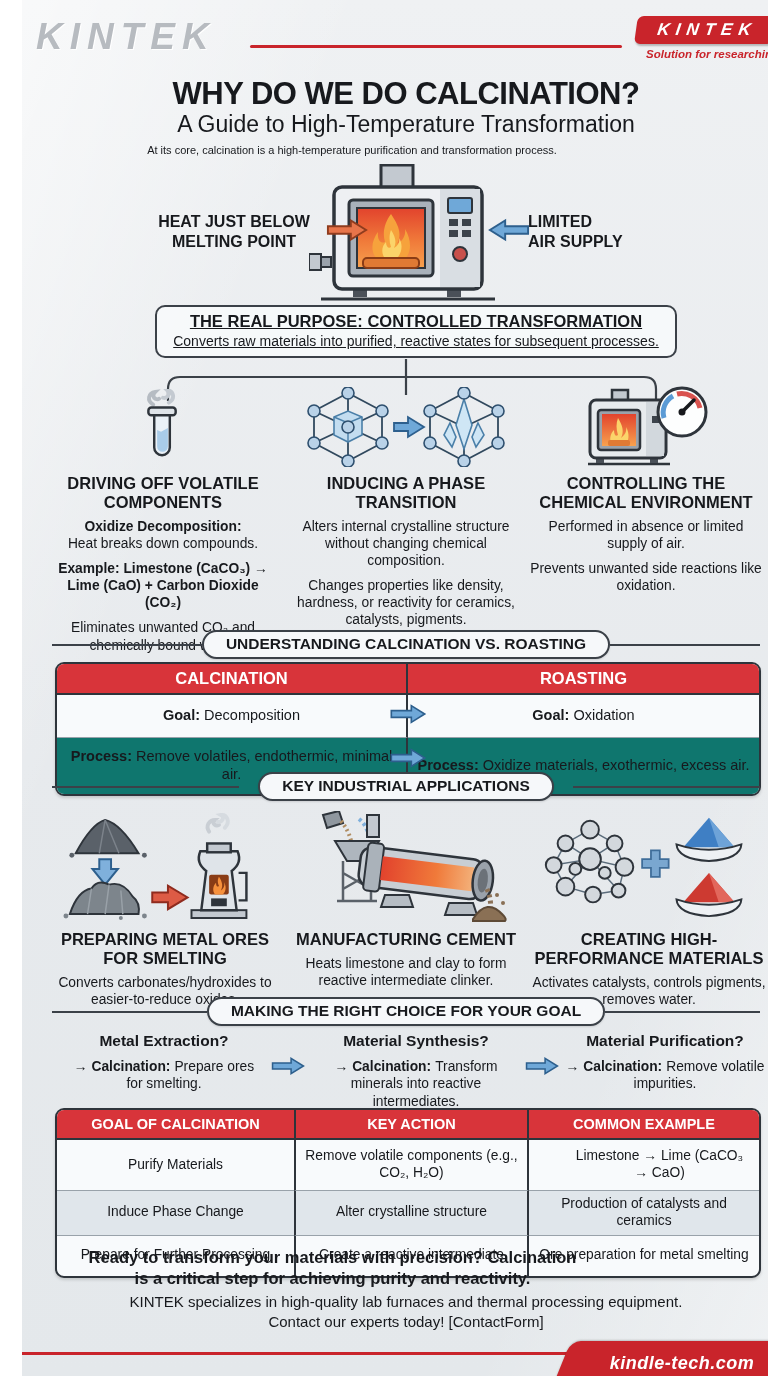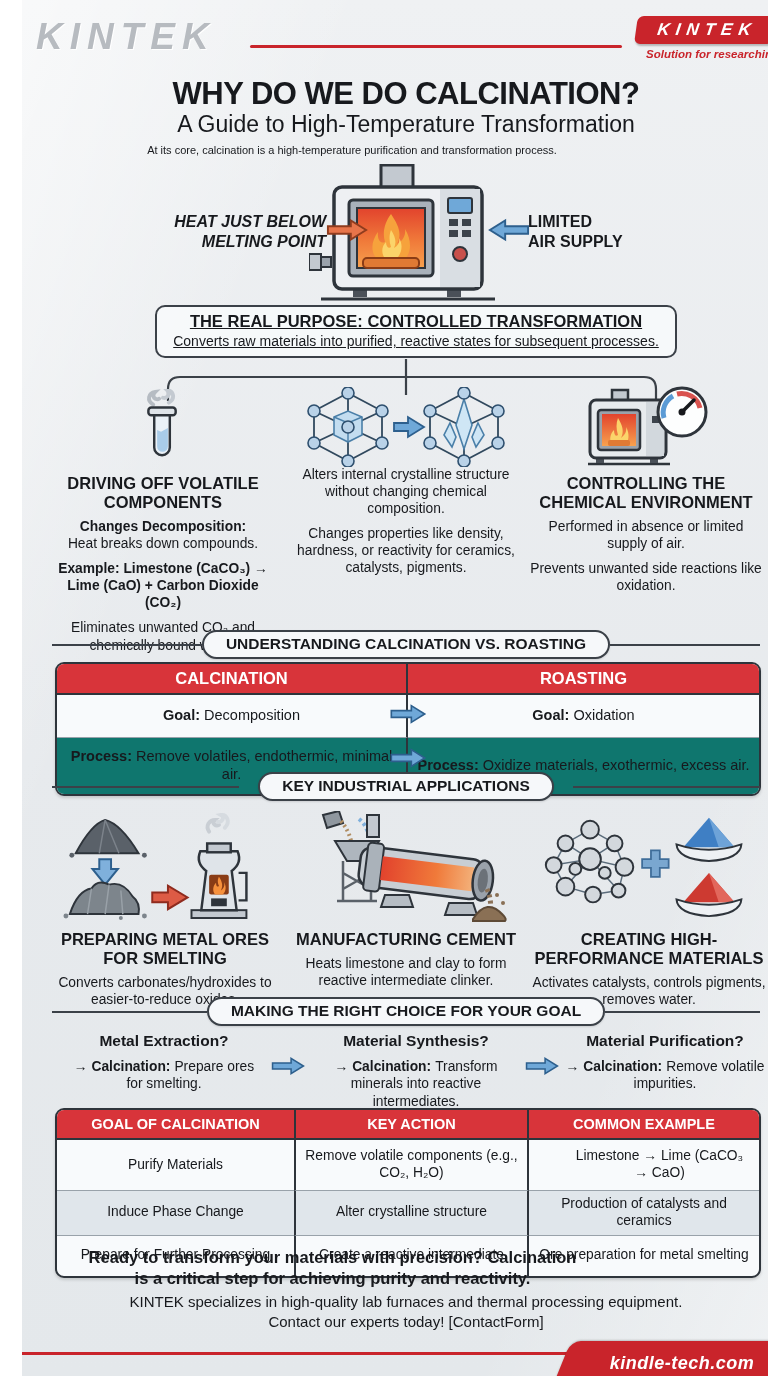--- a/index.html
+++ b/index.html
@@ -25,22 +25,22 @@
   .logo-box span{transform:skewX(0deg);color:#fff;font-weight:bold;font-style:italic;
     font-size:17px;letter-spacing:6px;padding-left:4px;}
   .logo-paren{left:750px;top:15px;color:#c9242b;font-weight:bold;font-size:24px;font-style:italic;}
   .logo-tag{left:612px;top:48px;width:145px;text-align:right;color:#c9242b;
     font-weight:bold;font-style:italic;font-size:11.5px;}
   .title{left:0;top:76px;width:768px;font-size:31px;font-weight:bold;letter-spacing:-.5px;}
   .subtitle{left:0;top:111px;width:768px;font-size:23px;font-weight:500;}
   .intro{left:0;top:144px;width:660px;font-size:11px;}
   
   .furnace-svg{left:287px;top:164px;}
-  .fig-label-left{left:120px;top:212px;width:184px;text-align:right;font-size:16px;
-    font-weight:bold;line-height:1.22;font-style:italic;}
+  .fig-label-left{left:120px;top:212px;width:184px;text-align:center;font-size:16px;
+    font-weight:bold;line-height:1.22;}
   .fig-label-right{left:506px;top:212px;width:150px;text-align:left;font-size:16px;
     font-weight:bold;line-height:1.22;}
   .arr-orange{left:304px;top:218px;}
   .arr-blue-fig{left:466px;top:218px;}
   
   .purpose{left:133px;top:305px;width:502px;border:2px solid #3b4148;border-radius:10px;
     background:rgba(248,250,252,.85);padding:5px 8px 7px;text-decoration:underline;}
   .purpose .t{font-size:16.5px;font-weight:bold;}
   .purpose .s{font-size:14px;margin-top:2px;}
   .connector{left:128px;top:359px;}
@@ -173,21 +173,21 @@
     <div class="ic">
       <svg width="78" height="76" viewBox="0 0 80 78">
         <path d="M30 16 C23 12 25 4 32 3 C27 8 33 12 36 10" stroke="#b6bcc3" stroke-width="4" fill="none" stroke-linecap="round"></path>
         <path d="M46 14 C53 10 51 2 44 1 C49 6 43 10 40 9" stroke="#c4cad1" stroke-width="4" fill="none" stroke-linecap="round"></path>
         <rect x="25" y="19" width="28" height="8" rx="3" fill="#dfe4e9" stroke="#2e343b" stroke-width="2.5"></rect>
         <path d="M31 27 V60 a8 8 0 0 0 16 0 V27 Z" fill="#eaf1f7" stroke="#2e343b" stroke-width="2.5"></path>
         <path d="M34 42 V59 a5.5 5.5 0 0 0 11 0 V40 L38 44 Z" fill="#a9cce9"></path>
       </svg>
     </div>
     <h3>DRIVING OFF VOLATILE COMPONENTS</h3>
-    <p><span class="lead-block">Changes Decomposition:</span><span>Heat breaks down compounds.</span></p>
+    <p><span class="lead-block">Oxidize Decomposition:</span><span>Heat breaks down compounds.</span></p>
     <p><b>Example: Limestone (CaCO₃) → Lime (CaO) + Carbon Dioxide (CO₂)</b></p>
     <p>Eliminates unwanted CO₂ and chemically bound water.</p>
   </div>
 
   <div class="abs benefit" style="left:266px;width:236px;">
     <div class="ic">
       <svg width="200" height="80" viewBox="0 0 200 80">
         <g stroke="#31495e" stroke-width="1.8" fill="none">
           <path d="M42 6 L76 24 L76 56 L42 74 L8 56 L8 24 Z"></path>
           <path d="M8 24 L42 40 L76 24 M8 56 L42 40 L76 56 M42 6 V74"></path>
@@ -216,20 +216,21 @@
         <g fill="#b9d2e8" stroke="#2e4f6e" stroke-width="1.6">
           <circle cx="158" cy="6" r="6"></circle>
             <circle cx="192" cy="24" r="6"></circle>
             <circle cx="192" cy="56" r="6"></circle>
           <circle cx="158" cy="74" r="6"></circle>
             <circle cx="124" cy="56" r="6"></circle>
             <circle cx="124" cy="24" r="6"></circle>
         </g>
       </svg>
     </div>
+    <h3>INDUCING A PHASE TRANSITION</h3>
     <p>Alters internal crystalline structure without changing chemical composition.</p>
     <p>Changes properties like density, hardness, or reactivity for ceramics, catalysts, pigments.</p>
   </div>
 
   <div class="abs benefit" style="left:508px;width:232px;">
     <div class="ic">
       <svg width="124" height="82" viewBox="0 0 124 82">
         <defs>
           <linearGradient id="fireG2" x1="0" y1="0" x2="0" y2="1">
             <stop offset="0" stop-color="#e2432d"></stop>

